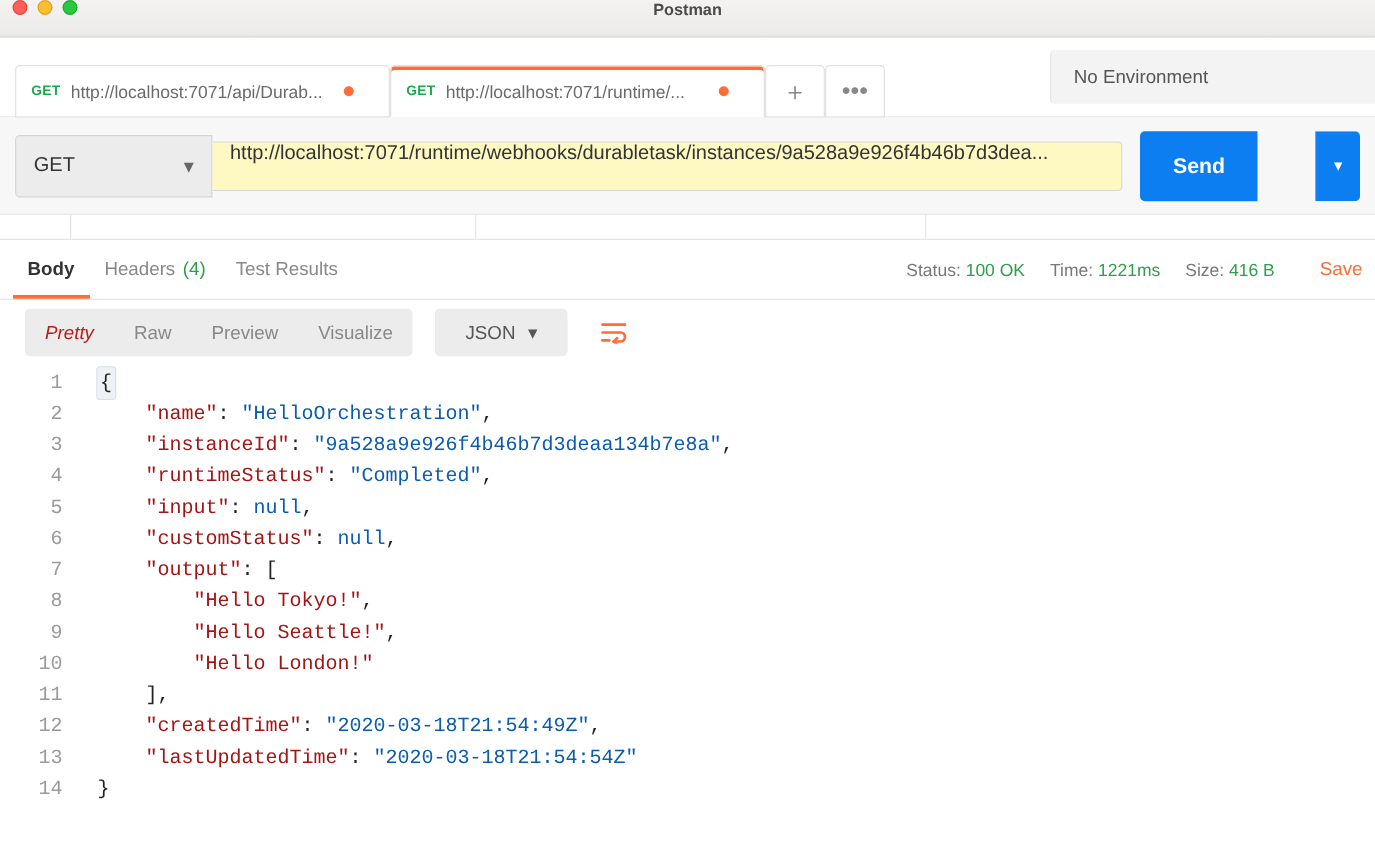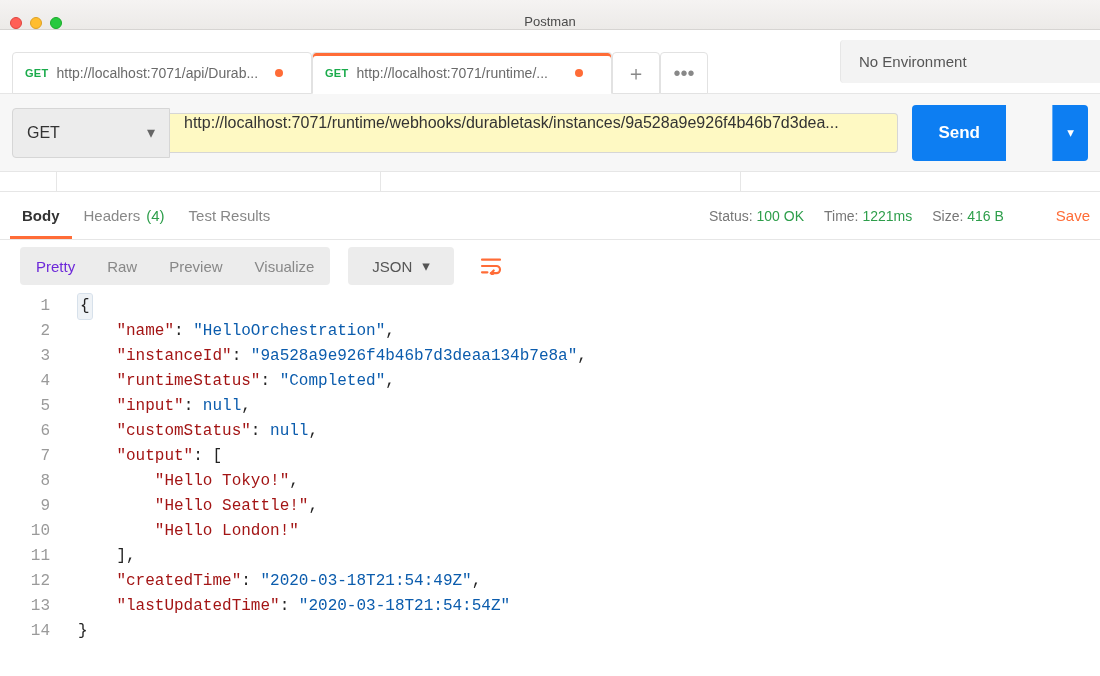--- a/index.html
+++ b/index.html
@@ -1,18 +1,18 @@
 <!DOCTYPE html>
 <html><head>
 <meta charset="utf-8">
 <style>
   * { box-sizing: border-box; margin: 0; padding: 0; }
   html, body { width: 1100px; height: 676px; overflow: hidden; font-family: -apple-system, "Helvetica Neue", Arial, sans-serif; background: #fff; }
   
-  .titlebar { height: 30px; background: linear-gradient(#f5f3f2, #eceae8); border-bottom: 1px solid #d6d4d2; position: relative; display: flex; align-items: flex-end; }
+  .titlebar { height: 30px; background: linear-gradient(#f5f3f2, #eceae8); border-bottom: 1px solid #d6d4d2; position: relative; display: flex; align-items: flex-start; font-weight: bold; }
   .traffic { display: flex; gap: 8px; margin-left: 10px; }
   .tl { width: 12px; height: 12px; border-radius: 50%; }
   .close-dot { background: #ff5f56; border: 1px solid #e0443e; }
   .min-dot  { background: #ffbd2e; border: 1px solid #dea123; }
   .max-dot  { background: #27c93f; border: 1px solid #1aab29; }
   .title    { position: absolute; left: 0; right: 0; text-align: center; font-size: 13px; color: #4a4a4a; }
   
   .tabrow { height: 64px; border-bottom: 1px solid #e6e6e6; display: flex; align-items: stretch; }
   .tabs { display: flex; align-items: flex-end; padding-left: 12px; gap: 0; flex: 1; }
   .tab { height: 42px; min-width: 300px; border: 1px solid #e2e2e2; border-bottom: 1px solid #e2e2e2; border-radius: 4px 4px 0 0; display: flex; align-items: center; padding: 0 12px; font-size: 14px; color: #6a6a6a; background: #fff; cursor: pointer; margin-bottom: -1px; }
@@ -36,26 +36,26 @@
   .thinrow::before { content: ""; position: absolute; left: 56px; top: 0; width: 1px; height: 100%; background: #e6e6e6; }
   .thinrow::after  { content: ""; position: absolute; left: 380px; top: 0; width: 1px; height: 100%; background: #e6e6e6; }
   .thinrow .r2 { position: absolute; left: 740px; top: 0; width: 1px; height: 100%; background: #e6e6e6; }
   
   .subtabs { height: 48px; display: flex; align-items: center; padding: 0 10px; border-bottom: 1px solid #e6e6e6; }
   .subtab { padding: 0 12px; height: 100%; display: flex; align-items: center; font-size: 15px; color: #888; cursor: pointer; }
   .subtab.active { color: #333; box-shadow: inset 0 -3px 0 #ff6c37; font-weight: bold; }
   .subtab .count { color: #2e9e4b; margin-left: 6px; }
   .meta { margin-left: auto; display: flex; align-items: center; gap: 20px; font-size: 14px; color: #777; }
   .meta .val { color: #2e9e4b; }
-  .save { color: #ff6c37; font-size: 15px; margin-left: 32px; }
+  .save { color: #ff6c37; font-size: 15px; margin-left: 16px; }
   
   .viewbar { height: 52px; display: flex; align-items: center; padding: 0 20px; gap: 18px; }
   .pill { background: #ececec; border-radius: 4px; height: 38px; display: flex; align-items: center; }
   .pill .opt { padding: 0 16px; font-size: 15px; color: #888; cursor: pointer; }
-  .pill .opt.active { color: #6d28d9; }
+  .pill .opt.active { color: #b91c1c; font-style: italic; }
   .jsonsel { background: #ececec; border-radius: 4px; height: 38px; display: flex; align-items: center; padding: 0 24px; font-size: 15px; color: #555; cursor: pointer; gap: 10px; }
   .wrapicon { width: 38px; height: 38px; border-radius: 4px; display: flex; align-items: center; justify-content: center; cursor: pointer; }
   .wrapicon svg { stroke: #ff6c37; }
   
   .code { font-family: "SFMono-Regular", Consolas, "Liberation Mono", Menlo, monospace; font-size: 16px; line-height: 25px; padding-top: 2px; }
   .line { display: flex; }
   .gutter { width: 78px; text-align: right; color: #9a9a9a; padding-right: 28px; user-select: none; }
   .src { white-space: pre; }
   .firstline .src { background: #eef2f6; outline: 1px solid #d7e1eb; border-radius: 2px; padding: 0 2px; }
   .p-punc   { color: #222; }

